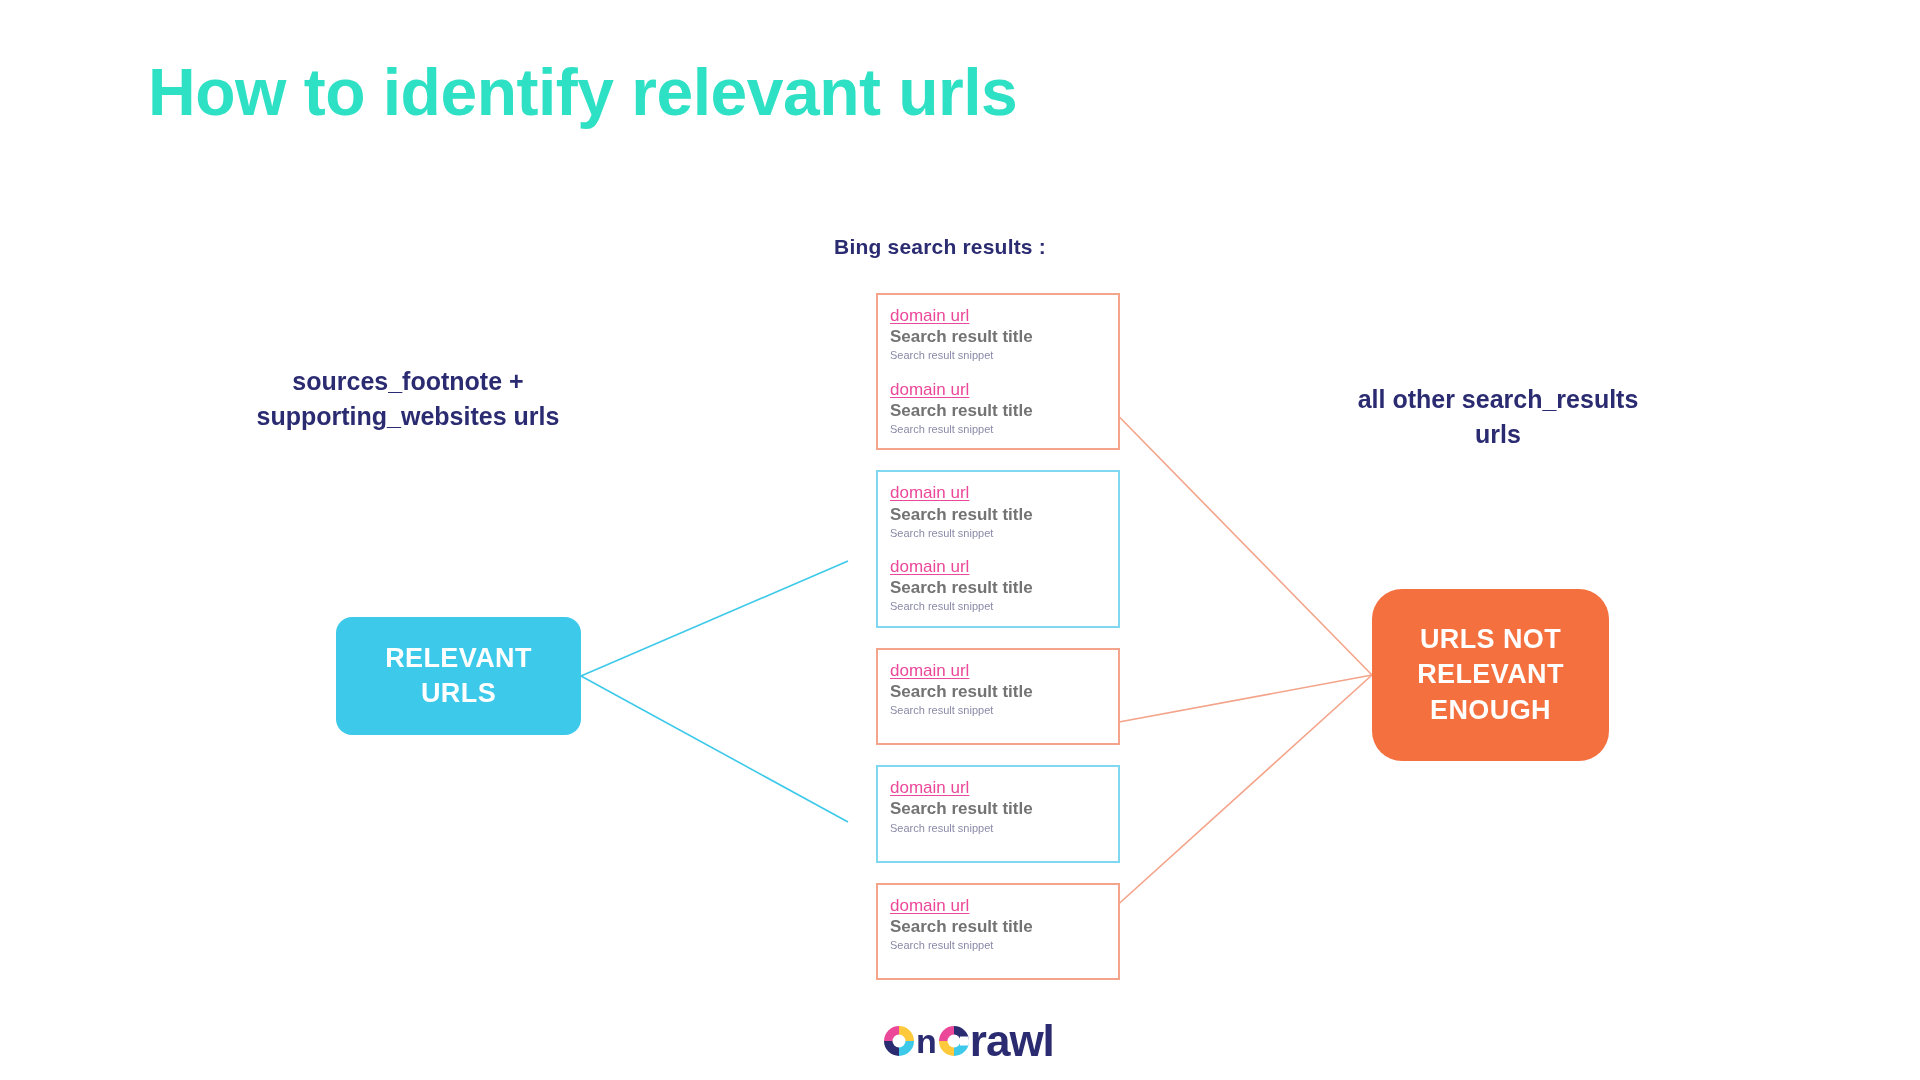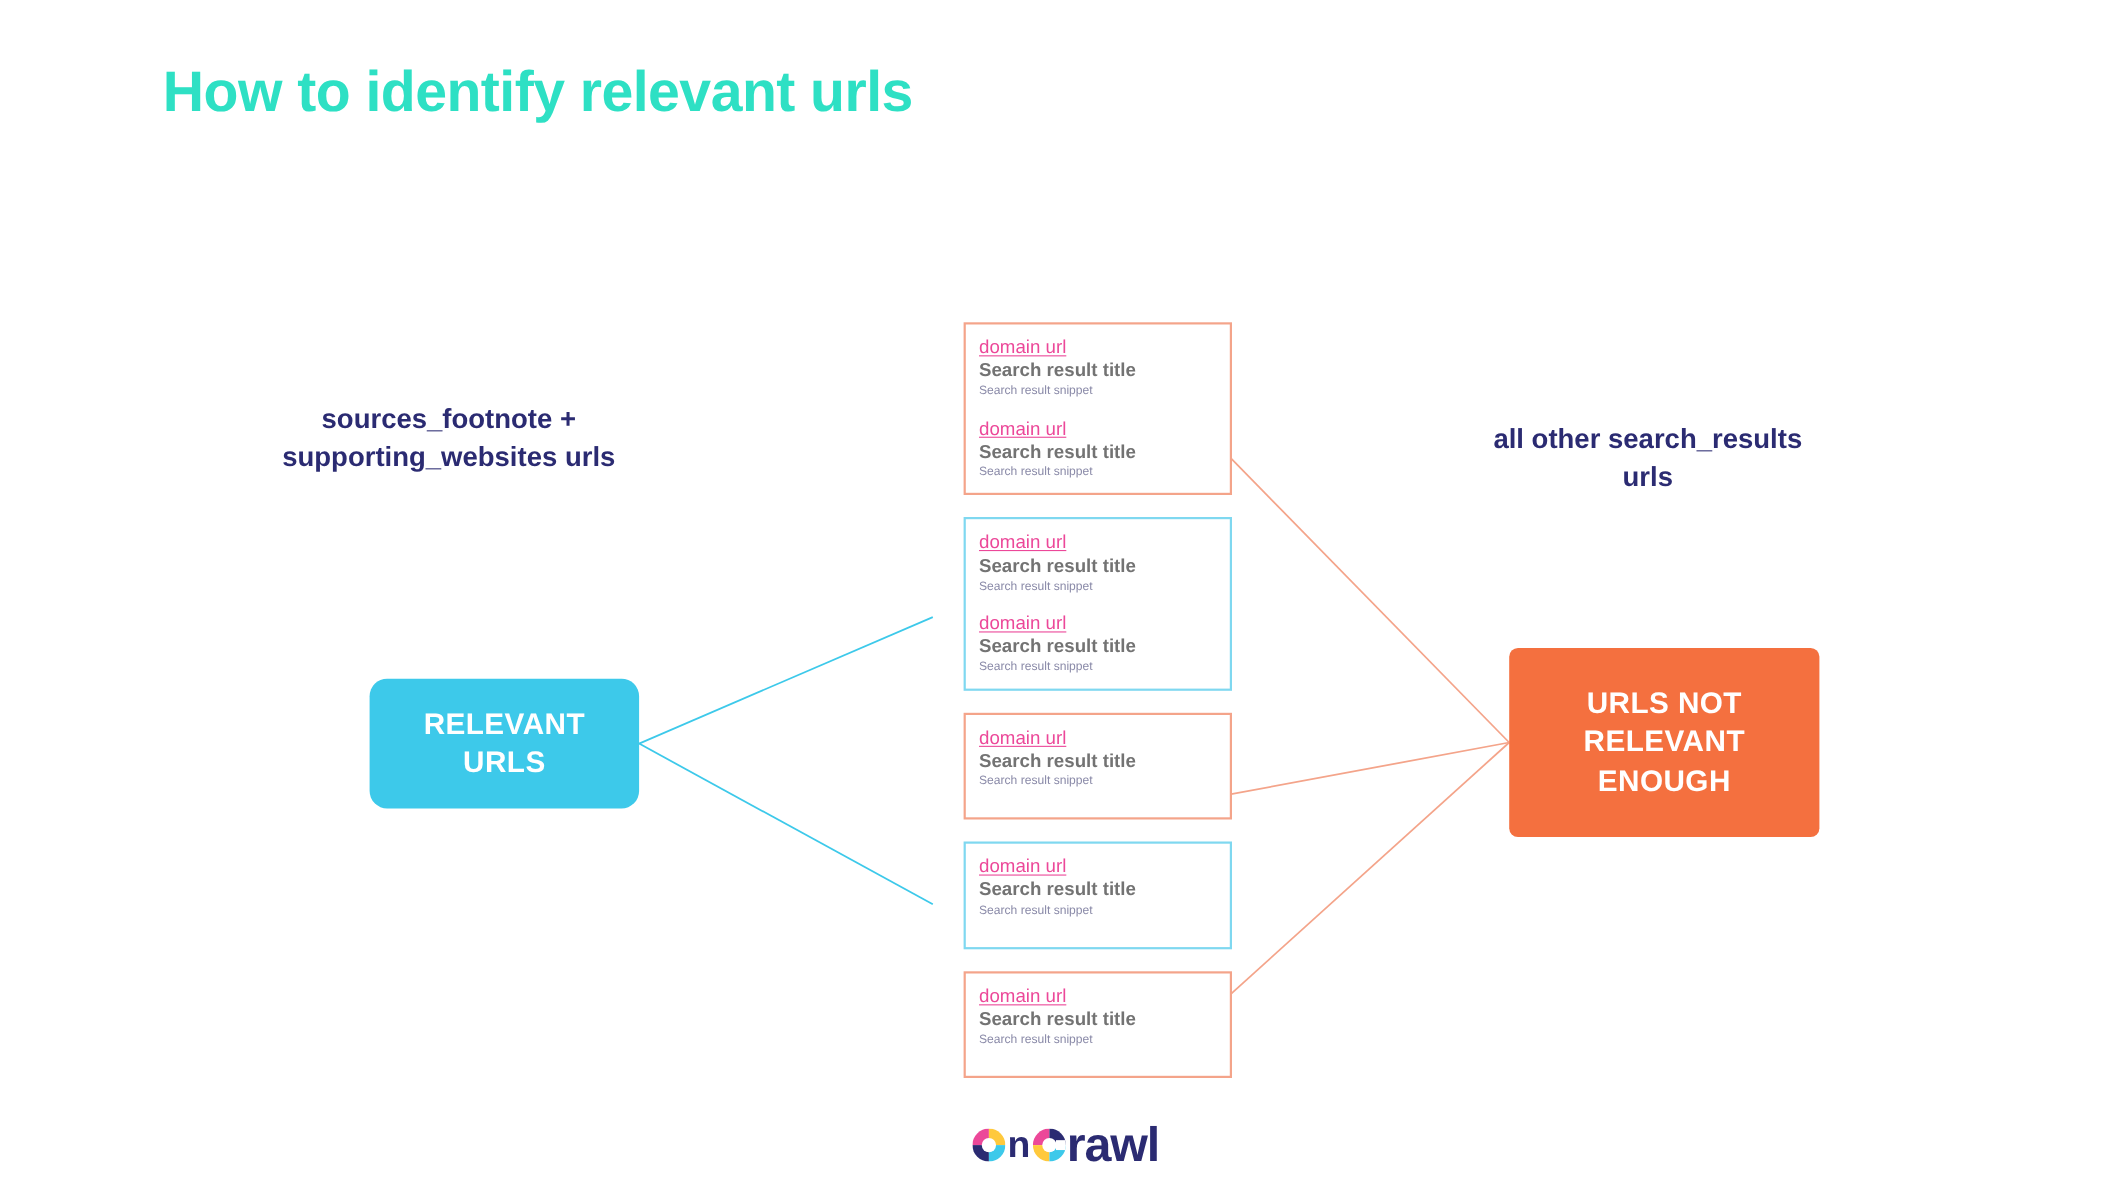--- a/index.html
+++ b/index.html
@@ -19,21 +19,21 @@
     width: 1920px;
     height: 1080px;
     background: #ffffff;
   }
 
   
   .page-title {
     position: absolute;
     left: 148px;
     top: 56px;
-    font-size: 52px;
+    font-size: 66px;
     font-weight: bold;
     color: #2EE0C4;
     letter-spacing: -0.5px;
     white-space: nowrap;
     line-height: 1.1;
   }
 
   
   #connectors {
     position: absolute;
@@ -147,24 +147,24 @@
     width: 245px;
     height: 118px;
     background: #3DC9EA;
     border-radius: 16px;
     font-size: 27px;
     letter-spacing: 0.4px;
   }
   .node-box.not-relevant {
     left: 1372px;
     top: 589px;
-    width: 282px;
+    width: 237px;
     height: 172px;
     background: #F4703F;
-    border-radius: 8px;
+    border-radius: 30px;
     font-size: 27px;
     letter-spacing: 0.4px;
   }
   .node-box span {
     display: block;
   }
 
   
   .logo {
     position: absolute;
@@ -264,20 +264,21 @@
         <line x1="581" y1="676" x2="848" y2="561" stroke="#3DC9EA" stroke-width="1.6"></line>
         <line x1="581" y1="676" x2="848" y2="822" stroke="#3DC9EA" stroke-width="1.6"></line>
       </g>
     <g id="orange-group">
         <line x1="1092" y1="389" x2="1372" y2="675" stroke="#F4A48A" stroke-width="1.6"></line>
         <line x1="1092" y1="727" x2="1372" y2="675" stroke="#F4A48A" stroke-width="1.6"></line>
         <line x1="1092" y1="928" x2="1372" y2="675" stroke="#F4A48A" stroke-width="1.6"></line>
       </g>
   </svg>
 
+  <div class="serp-header">Bing search results :</div>
 
   <div class="serp-column" id="serp-column">
       <div class="serp-box">
         <div class="serp-result">
           <div class="serp-url">domain url</div>
           <div class="serp-title">Search result title</div>
           <div class="serp-snippet">Search result snippet</div>
         </div>
         <div class="serp-result">
           <div class="serp-url">domain url</div>

